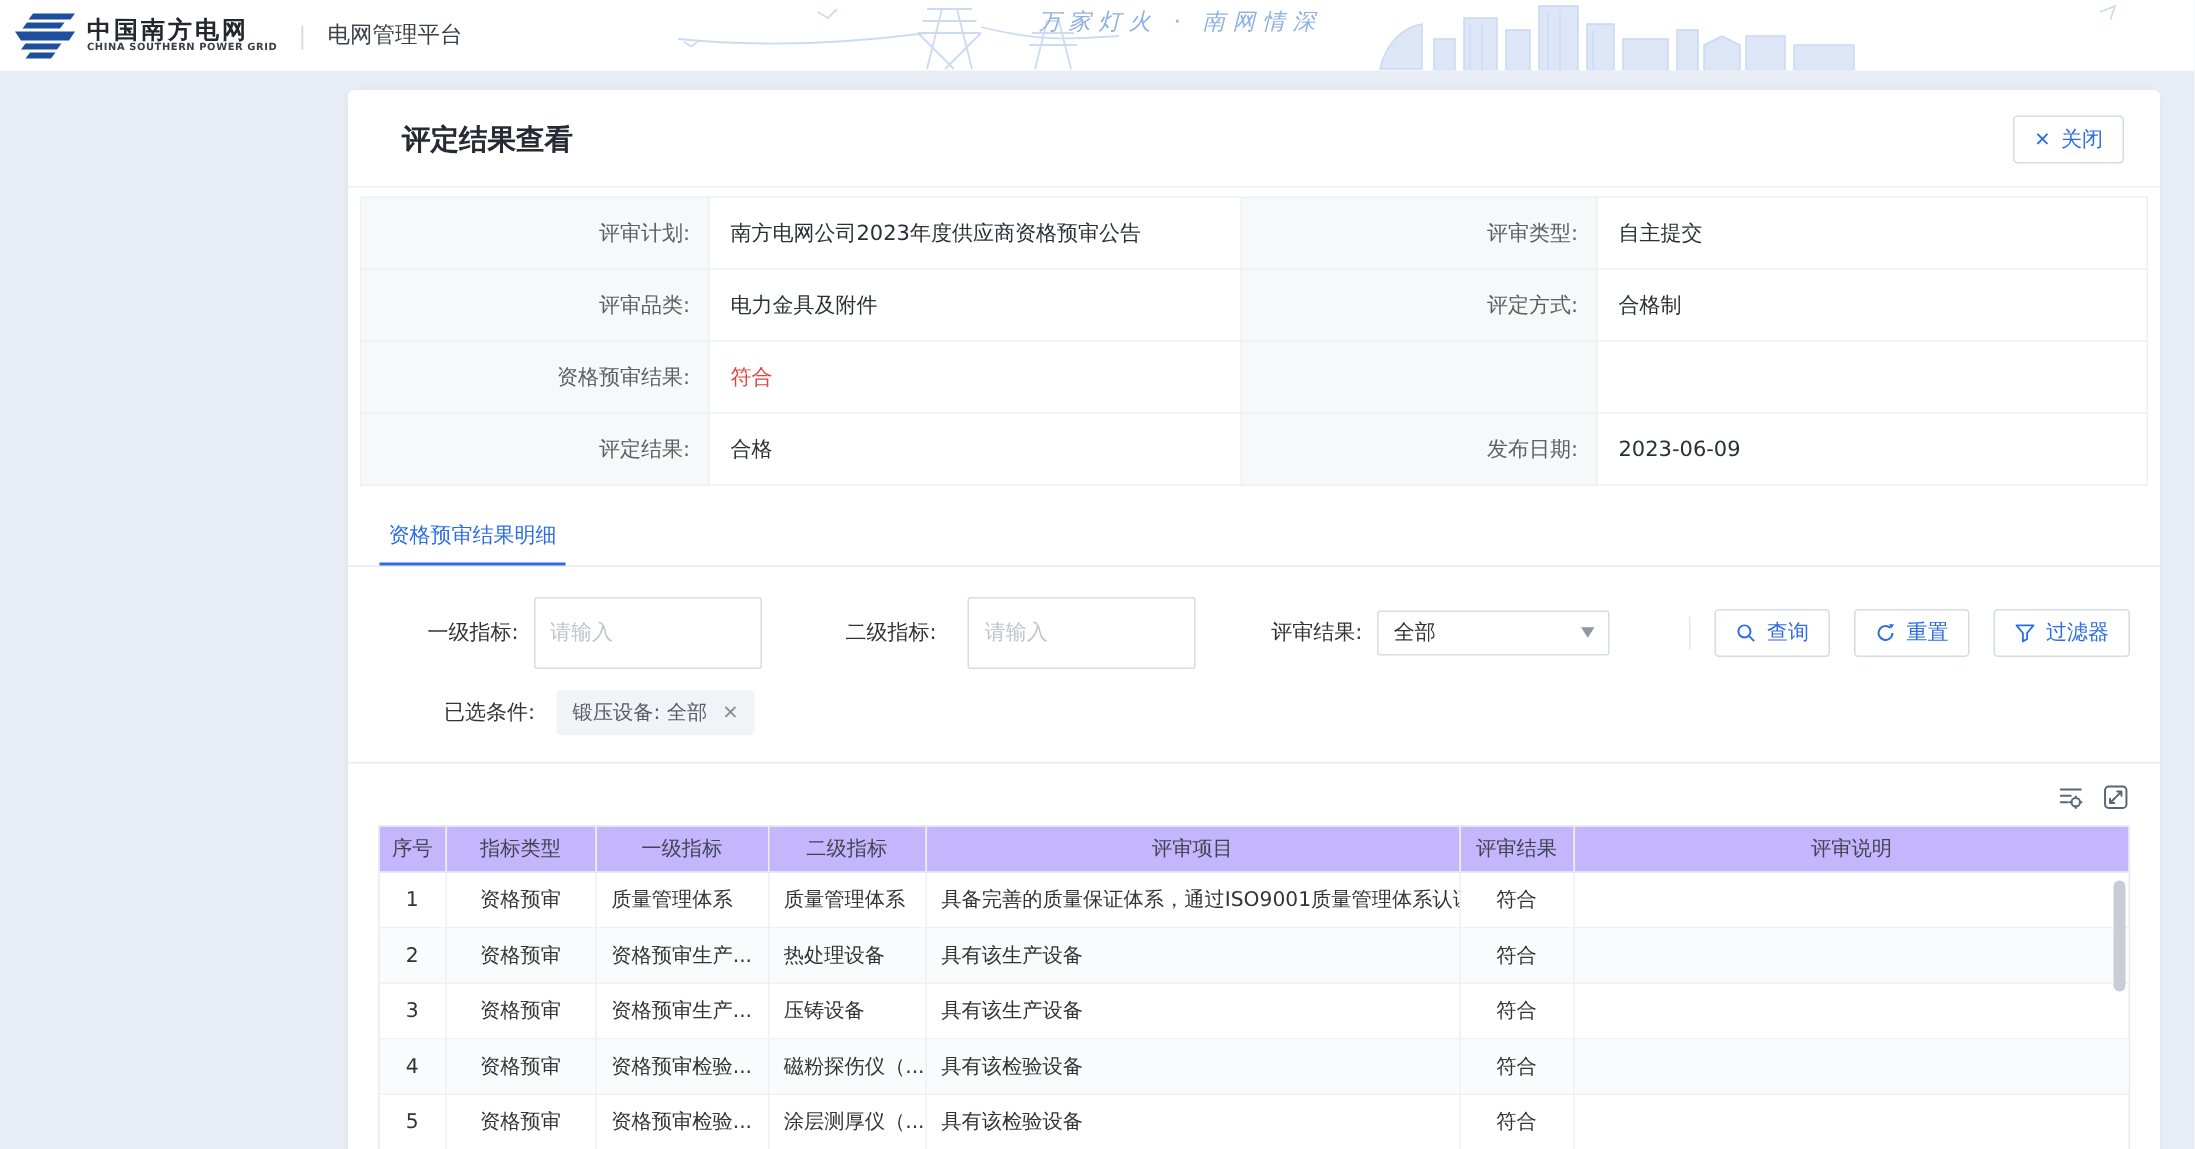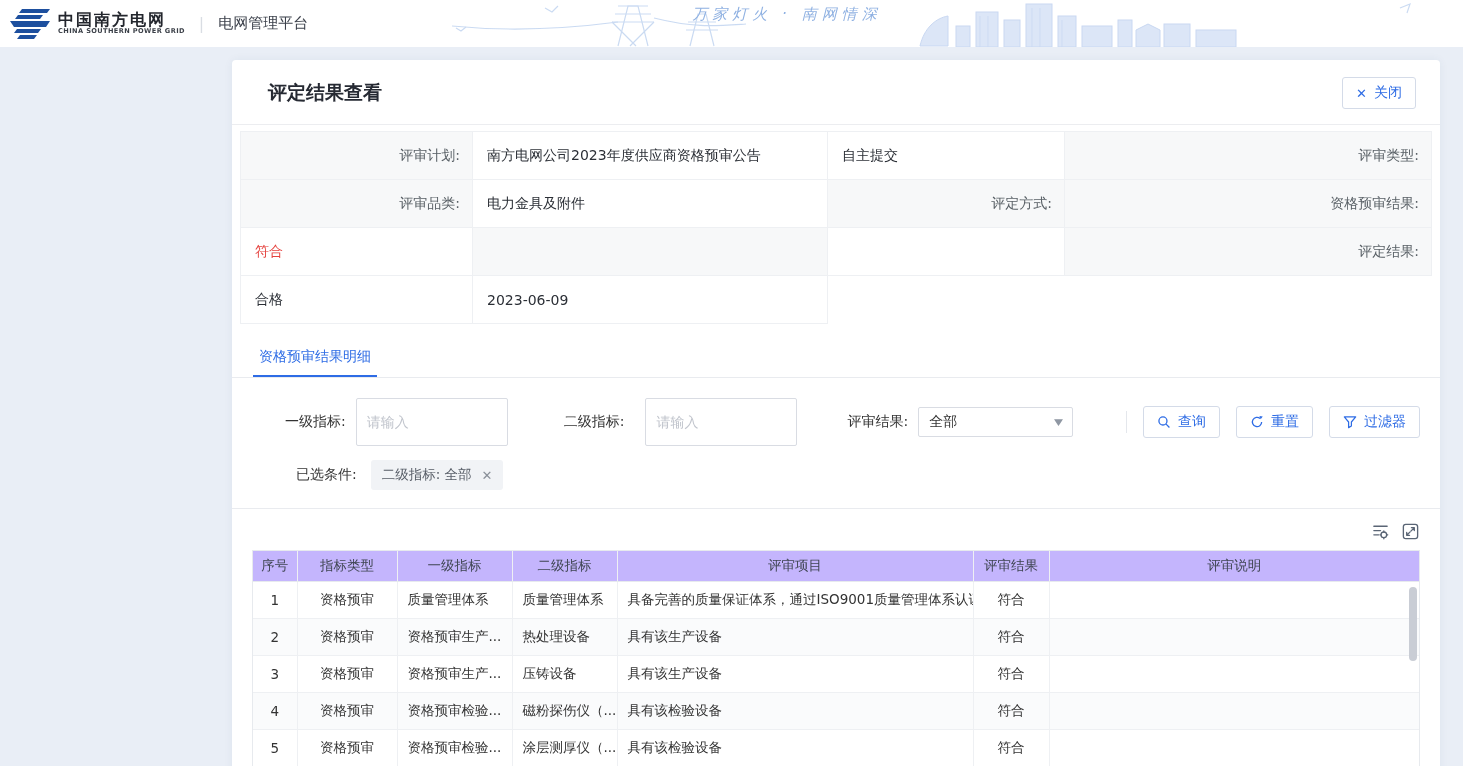--- a/index.html
+++ b/index.html
@@ -142,34 +142,36 @@
     <div class="panel-title">评定结果查看</div>
     <button class="btn">
       <span class="x-glyph">✕</span>
       <span>关闭</span>
     </button>
   </div>
 
   <div class="info-grid">
     <div class="cell label">评审计划:</div>
     <div class="cell value">南方电网公司2023年度供应商资格预审公告</div>
+    <div class="cell label">评审类型:</div>
     <div class="cell value">自主提交</div>
-    <div class="cell label">评审类型:</div>
 
     <div class="cell label">评审品类:</div>
     <div class="cell value">电力金具及附件</div>
     <div class="cell label">评定方式:</div>
+    <div class="cell value">合格制</div>
 
     <div class="cell label">资格预审结果:</div>
     <div class="cell value danger">符合</div>
     <div class="cell label"></div>
     <div class="cell value"></div>
 
     <div class="cell label">评定结果:</div>
     <div class="cell value">合格</div>
+    <div class="cell label">发布日期:</div>
     <div class="cell value">2023-06-09</div>
   </div>
 
   <div class="tabs">
     <span class="tab">资格预审结果明细</span>
   </div>
 
   <div class="filter-row">
     <div class="f-group" style="margin-left:33px;">
       <span class="f-label">一级指标:</span>
@@ -207,21 +209,21 @@
           <path d="M1.5 2.2h13L9.6 8v4.6l-3.2 1.8V8z" fill="none" stroke="#2e6ce5" stroke-width="1.4" stroke-linejoin="round"></path>
         </svg>
         <span>过滤器</span>
       </button>
     </div>
   </div>
 
   <div class="chips-row">
     <span class="f-label">已选条件:</span>
     <span class="chip">
-      <span>二级指标: 全部</span>
+      <span>锻压设备: 全部</span>
       <span class="chip-x">✕</span>
     </span>
   </div>
 
   <div class="section-divider"></div>
 
   <div class="tools-row">
     <svg class="tool-icon" viewBox="0 0 20 20">
       <g stroke="currentColor" stroke-width="1.4" fill="none" stroke-linecap="round">
         <line x1="3" y1="4.5" x2="17" y2="4.5"></line>

